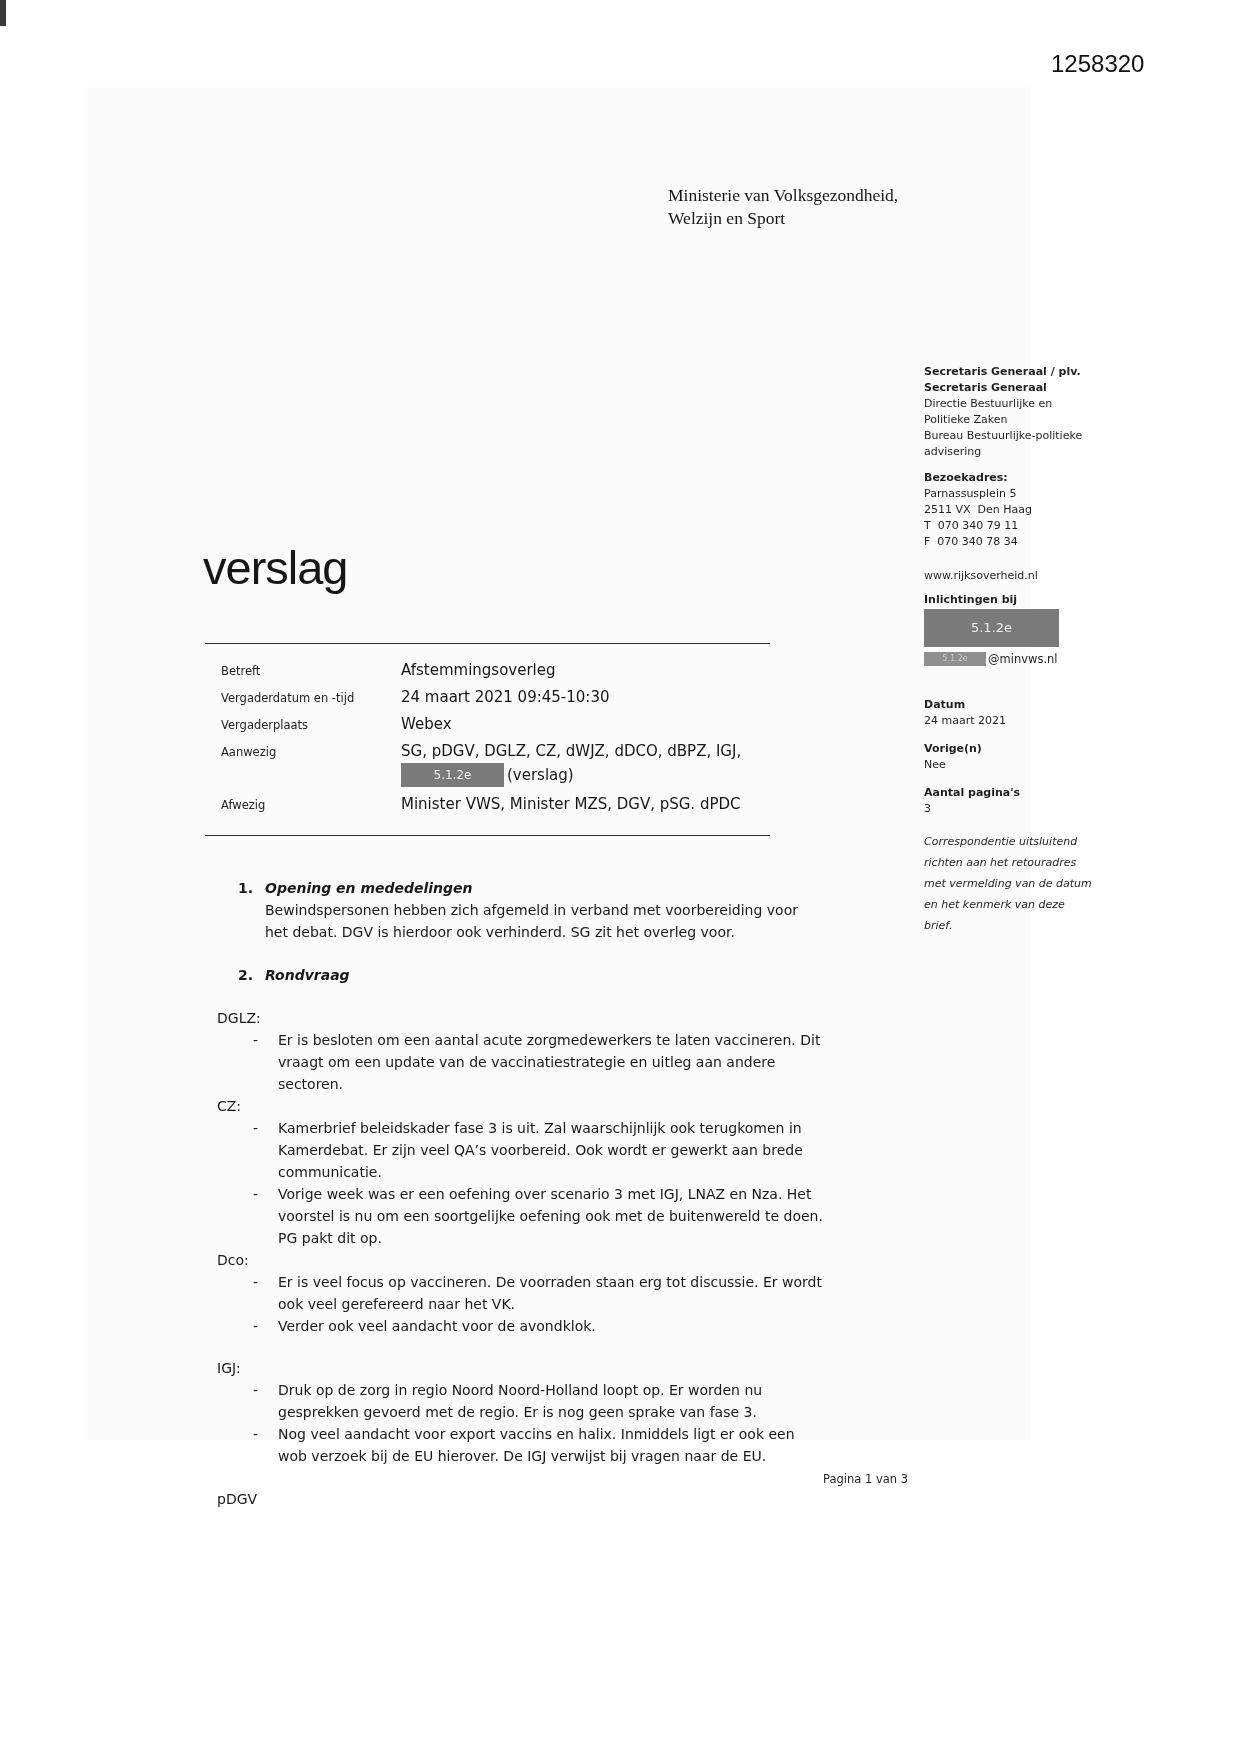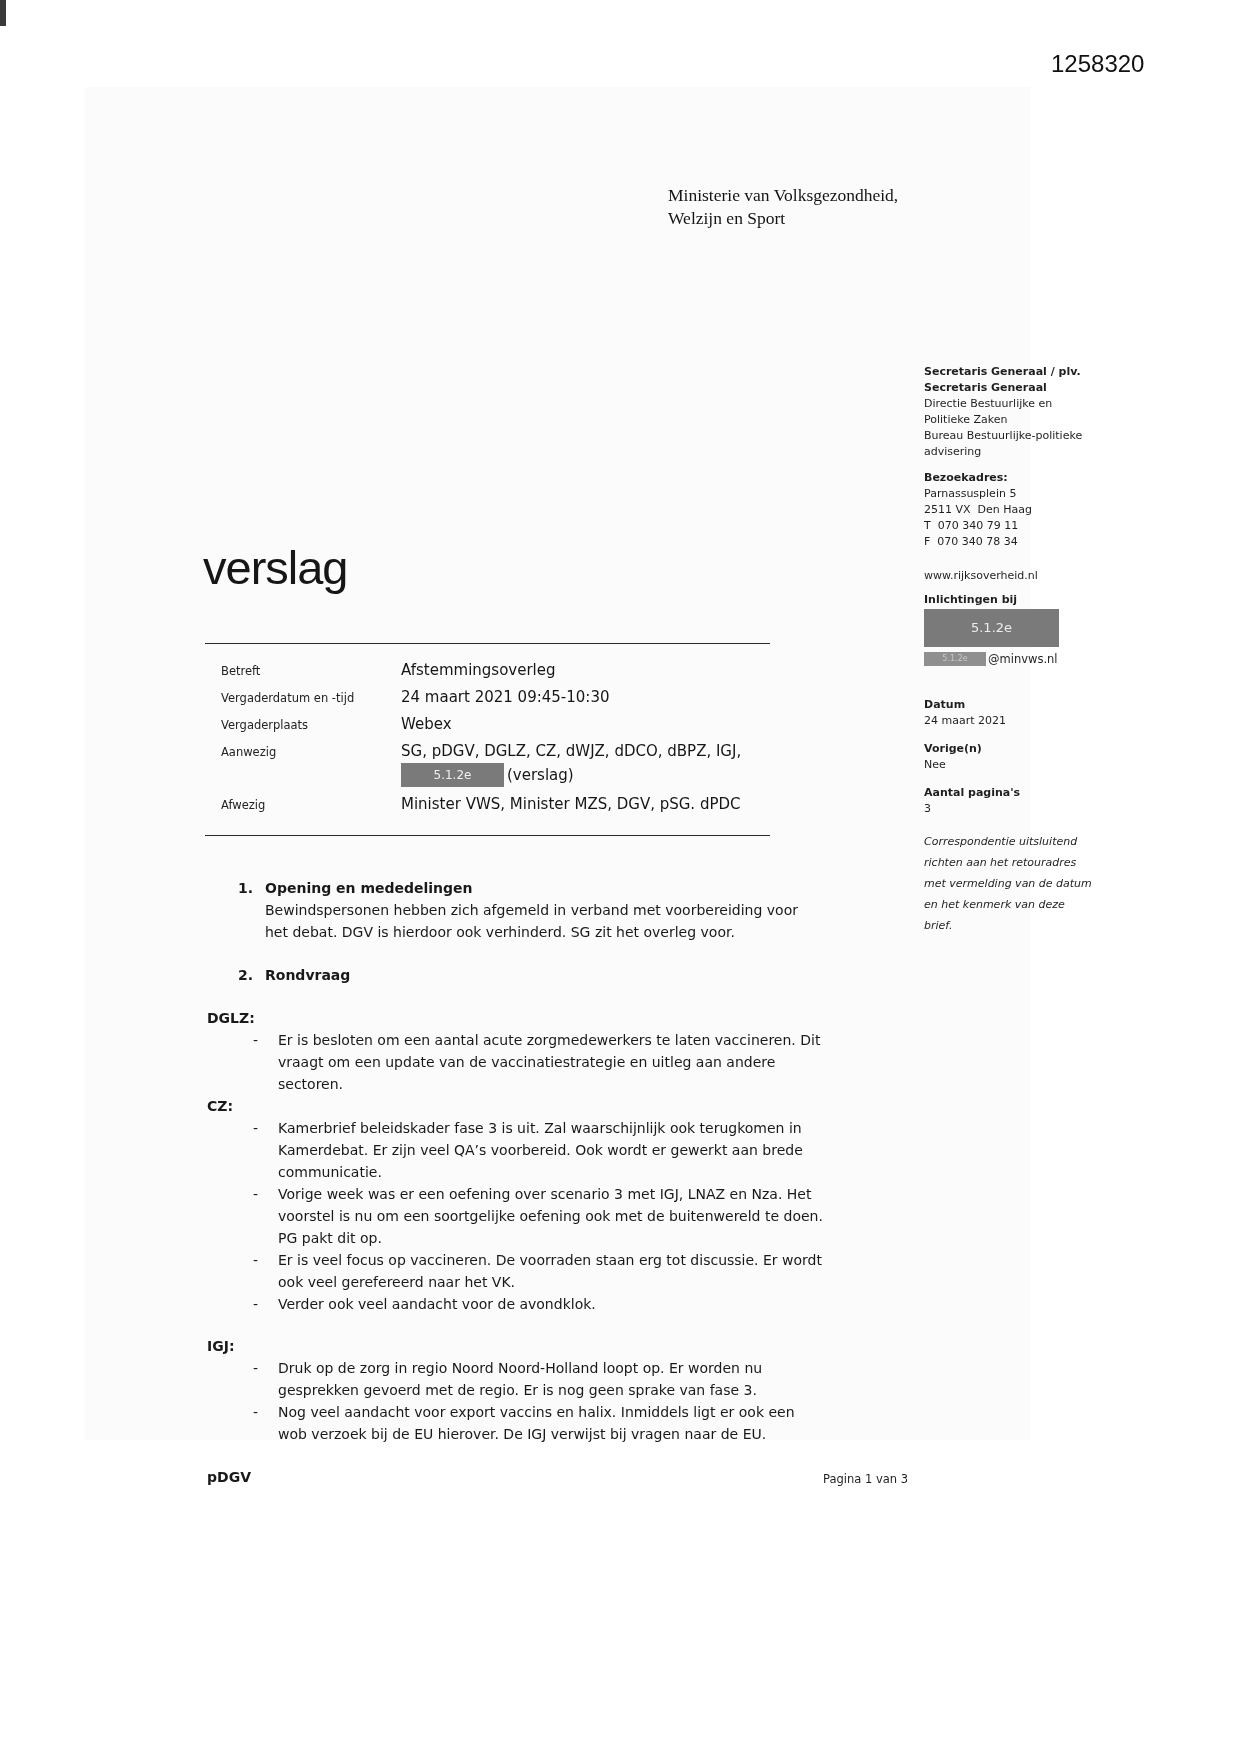--- a/index.html
+++ b/index.html
@@ -23,25 +23,25 @@
   .meta-value{font-size:15px;line-height:20px;color:#161616;}
   .meta-line2{display:flex;align-items:center;margin-top:2px;}
   .redact-inline{width:103px;height:24px;background:#7a7a7a;color:#efefef;font-size:12px;display:flex;align-items:center;justify-content:center;}
   .after-redact{font-size:15px;margin-left:3px;}
 
   
   .docbody{position:absolute;left:205px;top:877px;width:625px;font-size:14px;line-height:22px;color:#191919;}
   .sec{display:flex;align-items:flex-start;}
   .sec-num{flex:0 0 27px;margin-left:33px;font-weight:bold;}
   .sec-content{width:548px;}
-  .sec-title{font-weight:bold;}
+  .sec-title{font-weight:bold;font-style:italic;}
   .sec-text{margin-top:0;}
   .sec1{margin-bottom:21px;}
   .sec2{margin-bottom:21px;}
-  .group-label{margin-left:2px;font-weight:bold;}
+  .group-label{margin-left:12px;}
   .bullet{display:flex;align-items:flex-start;}
   .dash{flex:0 0 25px;margin-left:48px;}
   .btext{width:548px;}
   .gap20{margin-top:20px;}
   .gap21{margin-top:21px;}
 
   
   .sidebar{position:absolute;left:924px;top:364px;width:178px;font-size:11px;line-height:16px;color:#1f1f1f;}
   .sb-line{white-space:pre;}
   .sb-bold{font-weight:bold;white-space:pre;}
@@ -135,20 +135,21 @@
       <span class="dash">-</span>
       <div class="btext">Kamerbrief beleidskader fase 3 is uit. Zal waarschijnlijk ook terugkomen in Kamerdebat. Er zijn veel QA’s voorbereid. Ook wordt er gewerkt aan brede communicatie.</div>
     </div>
     <div class="bullet">
       <span class="dash">-</span>
       <div class="btext">Vorige week was er een oefening over scenario 3 met IGJ, LNAZ en Nza. Het voorstel is nu om een soortgelijke oefening ook met de buitenwereld te doen. PG pakt dit op.</div>
     </div>
   </div>
 
   <div class="group">
+    <div class="group-label">Dco:</div>
     <div class="bullet">
       <span class="dash">-</span>
       <div class="btext">Er is veel focus op vaccineren. De voorraden staan erg tot discussie. Er wordt ook veel gerefereerd naar het VK.</div>
     </div>
     <div class="bullet">
       <span class="dash">-</span>
       <div class="btext">Verder ook veel aandacht voor de avondklok.</div>
     </div>
   </div>
 

